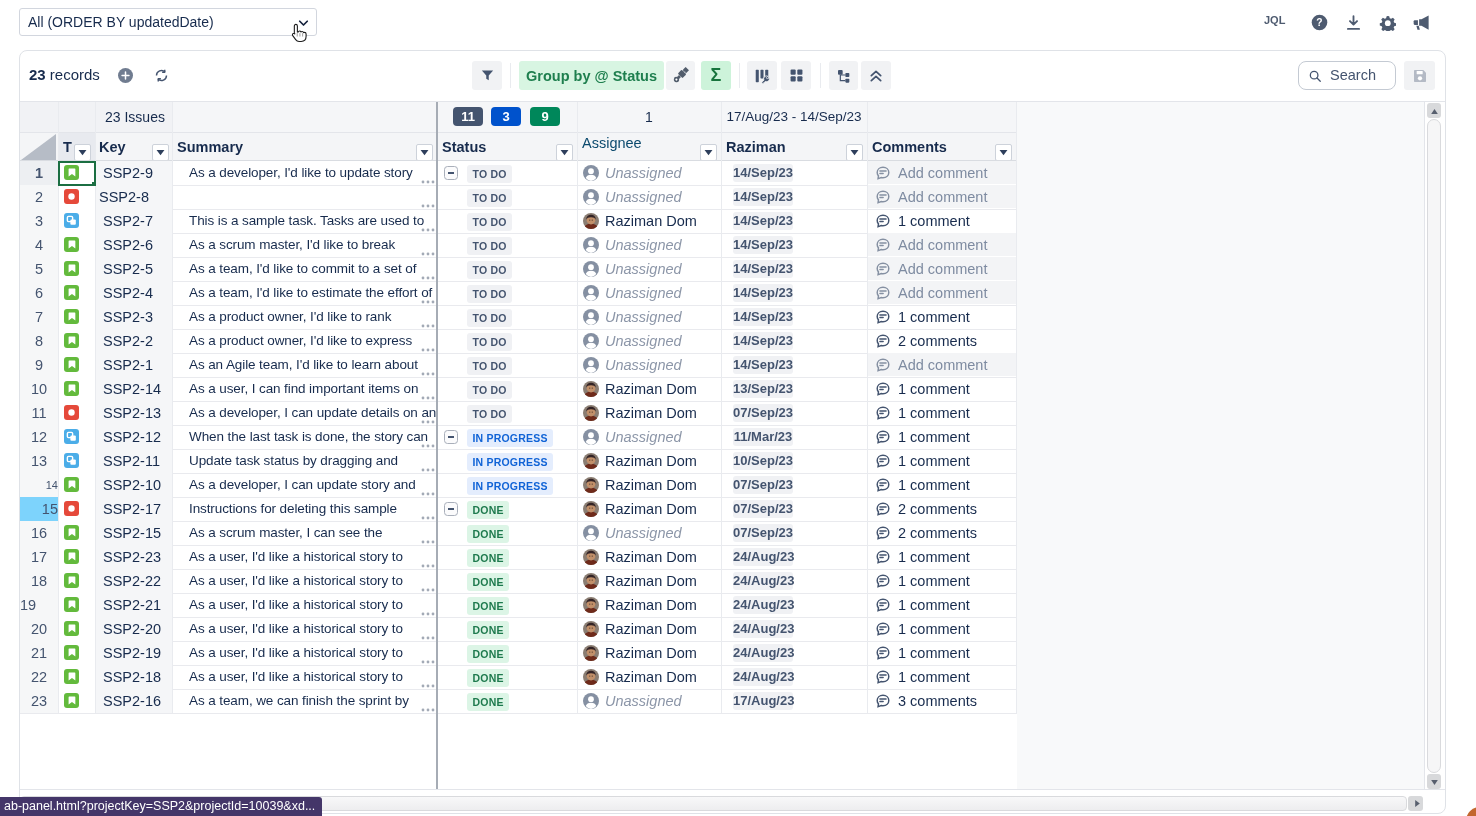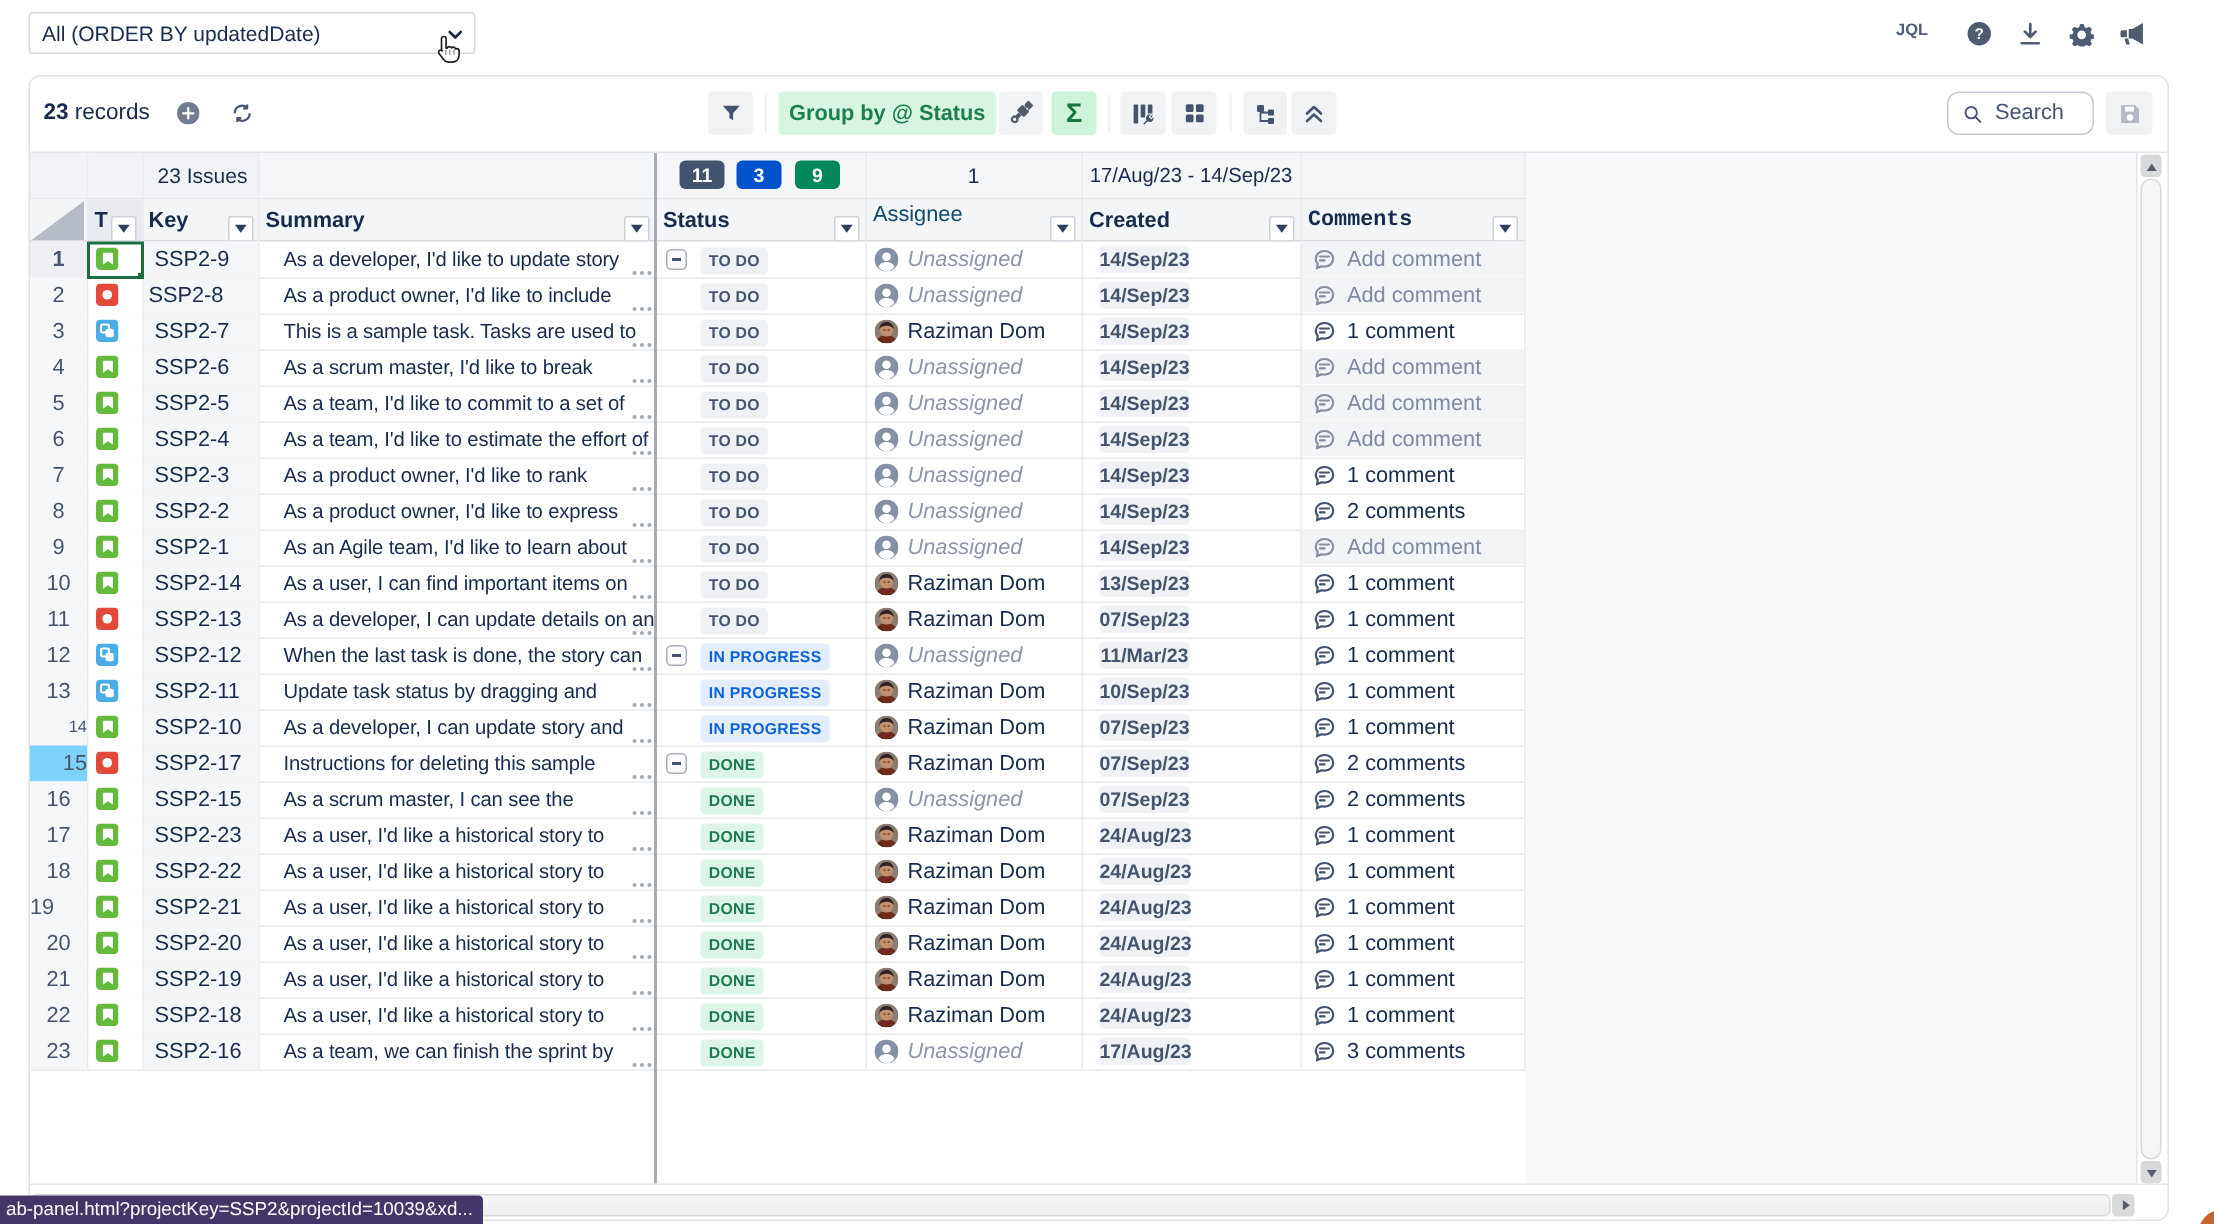--- a/index.html
+++ b/index.html
@@ -131,22 +131,22 @@
 <div class="abs" style="left:20px;top:133px;width:997px;height:28px;background:#F4F5F7;"></div>
 <div class="abs" style="left:58px;top:133px;width:37px;height:28px;background:#E8EAEF;"></div>
 <svg class="abs" style="left:20px;top:133px;" width="38" height="28">
       <polygon points="1,27 36,27 36,1" fill="#B6BCC6"></polygon>
     </svg>
 <div class="abs" style="left:63px;top:133px;height:28px;line-height:28px;font-size:14.5px;font-weight:bold;color:#172B4D;">T</div>
 <div class="abs" style="left:99px;top:133px;height:28px;line-height:28px;font-size:14.5px;font-weight:bold;color:#172B4D;">Key</div>
 <div class="abs" style="left:177px;top:133px;height:28px;line-height:28px;font-size:14.5px;font-weight:bold;color:#172B4D;">Summary</div>
 <div class="abs" style="left:442px;top:133px;height:28px;line-height:28px;font-size:14.5px;font-weight:bold;color:#172B4D;">Status</div>
 <div class="abs" style="left:582px;top:129px;height:28px;line-height:28px;font-size:14.5px;font-weight:normal;color:#0c4a6e;">Assignee</div>
-<div class="abs" style="left:726px;top:133px;height:28px;line-height:28px;font-size:14.5px;font-weight:bold;color:#172B4D;">Created</div>
-<div class="abs" style="left:872px;top:133px;height:28px;line-height:28px;font-size:14.5px;font-weight:bold;color:#172B4D;font-family:Liberation Mono, monospace;">Comments</div>
+<div class="abs" style="left:726px;top:133px;height:28px;line-height:28px;font-size:14.5px;font-weight:bold;color:#172B4D;">Raziman</div>
+<div class="abs" style="left:872px;top:133px;height:28px;line-height:28px;font-size:14.5px;font-weight:bold;color:#172B4D;">Comments</div>
 <div class="hdrdd" style="left:74px;">
       <svg width="9" height="7" viewBox="0 0 10 8">
         <path d="M0.5 1h9L5 7z" fill="#2E3F5C"></path>
       </svg>
     </div>
 <div class="hdrdd" style="left:152px;">
       <svg width="9" height="7" viewBox="0 0 10 8">
         <path d="M0.5 1h9L5 7z" fill="#2E3F5C"></path>
       </svg>
     </div>
@@ -211,21 +211,20 @@
       <span style="font-size:14.5px;color:#7E8BA1;line-height:16px;">Add comment</span>
     </div>
 <div class="abs" style="left:20px;top:184.5px;width:997px;height:1px;background:#E9EAEE;"></div>
 <div class="abs" style="left:20px;top:185px;width:38px;height:24px;background:#F6F7F8;font-size:14.5px;color:#44546F;font-weight:normal;text-align:center;line-height:24px;">2</div>
 <div class="abs" style="left:58px;top:185px;width:37px;height:24px;background:#fff;"></div>
     <div class="abs" style="left:64px;top:189px;"><svg width="15" height="15" viewBox="0 0 16 16">
         <rect width="16" height="16" rx="3.2" fill="#E5493A"></rect>
         <circle cx="8" cy="8" r="3.4" fill="#fff"></circle>
       </svg></div>
 <div class="abs" style="left:95px;top:185px;width:77px;height:24px;background:#F5F6F8;font-size:14.5px;color:#172B4D;line-height:24px;padding-left:4px;">SSP2-8</div>
-<div class="abs" style="left:172px;top:185px;width:265px;height:24px;font-size:13.5px;color:#172B4D;letter-spacing:-0.1px;line-height:24px;padding-left:17px;white-space:nowrap;overflow:hidden;">As a product owner, I'd like to include</div>
 <svg class="abs" style="left:421px;top:204px;" width="14" height="4" viewBox="0 0 14 4">
       <circle cx="2" cy="2" r="1.4" fill="#A3AAB6"></circle>
       <circle cx="7" cy="2" r="1.4" fill="#A3AAB6"></circle>
       <circle cx="12" cy="2" r="1.4" fill="#A3AAB6"></circle>
     </svg>
 <div class="abs" style="left:467px;top:189px;height:18px;background:#F0F1F4;border-radius:3px;color:#44546F;font-size:10.5px;font-weight:bold;letter-spacing:0.2px;line-height:18px;padding:0 5.5px;">TO DO</div>
 <div class="abs" style="left:583px;top:189px;display:flex;align-items:center;gap:6px;">
       <svg width="16" height="16" viewBox="0 0 24 24" style="flex:none">
         <circle cx="12" cy="12" r="12" fill="#8590A2"></circle>
         <circle cx="12" cy="9.2" r="4.3" fill="#fff"></circle>

